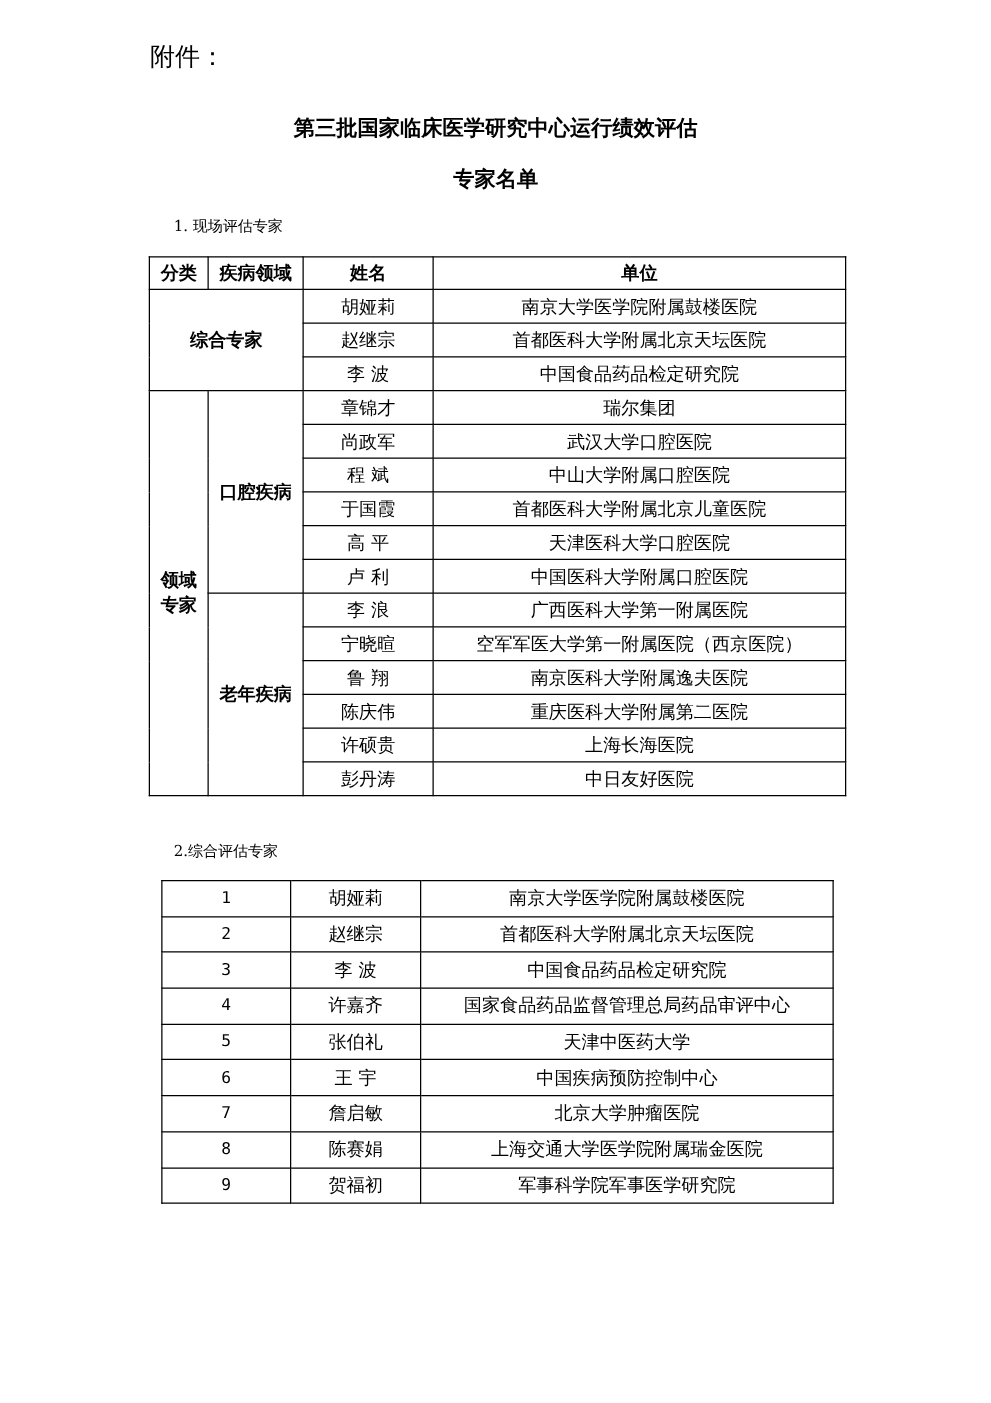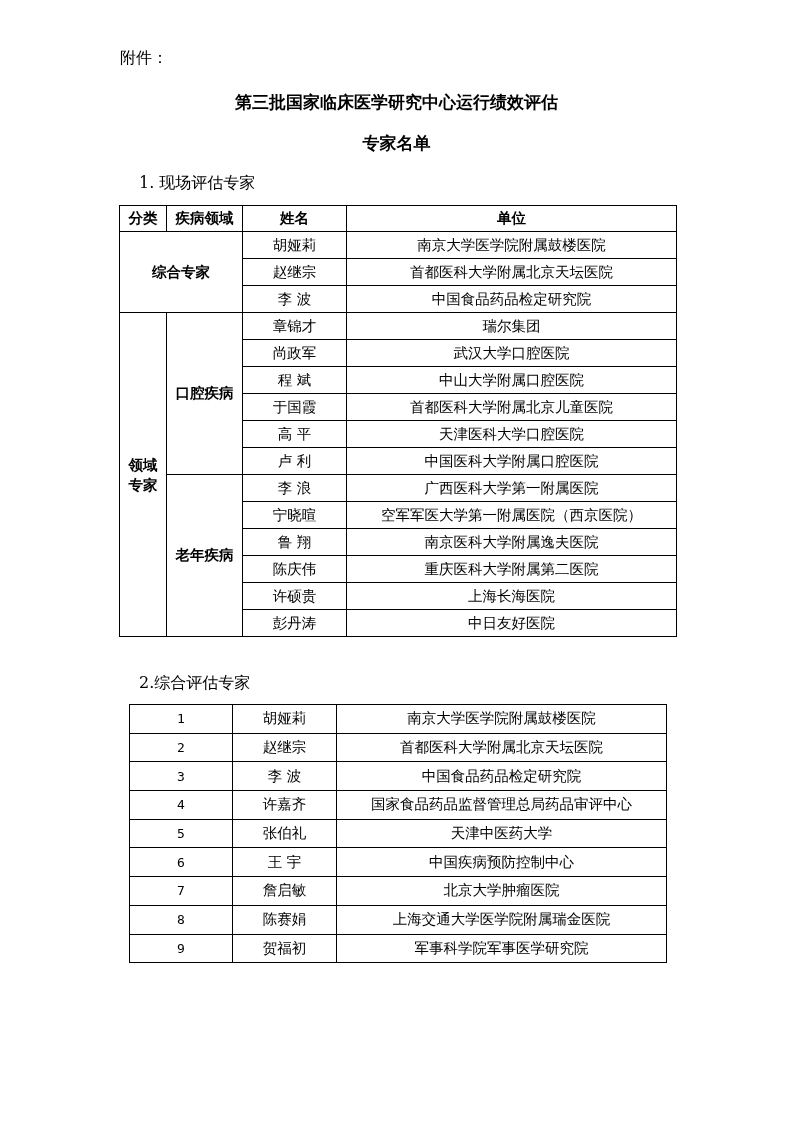--- a/index.html
+++ b/index.html
@@ -2,31 +2,31 @@
 <html><head>
   <meta charset="utf-8">
   <style>
     html, body { margin: 0; padding: 0; background: #ffffff; }
     body {
       width: 793px; height: 1122px; position: relative; overflow: hidden;
       font-family: "DejaVu Sans", "Liberation Sans", sans-serif;
       color: #000;
     }
     .attach {
-      position: absolute; left: 120px; top: 48px;
-      font-size: 16px; font-family: Liberation Mono, monospace;
+      position: absolute; left: 120px; top: 32px;
+      font-size: 20px; font-family: Liberation Mono, monospace;
     }
     .title {
       position: absolute; left: 0; width: 793px; text-align: center;
       font-size: 17px; font-weight: bold;
     }
     .t1 { top: 91px; }
     .t2 { top: 132px; }
     .section {
-      position: absolute; font-size: 16px;
+      position: absolute; font-size: 12px;
       font-family: "DejaVu Serif", "Liberation Serif", serif;
     }
     .s1 { left: 139px; top: 173px; }
     .s2 { left: 139px; top: 673px; text-align: center; }
     table {
       position: absolute; border-collapse: collapse; table-layout: fixed;
       font-size: 14.5px;
     }
     td, th {
       border: 1px solid #000; text-align: center; vertical-align: middle;

